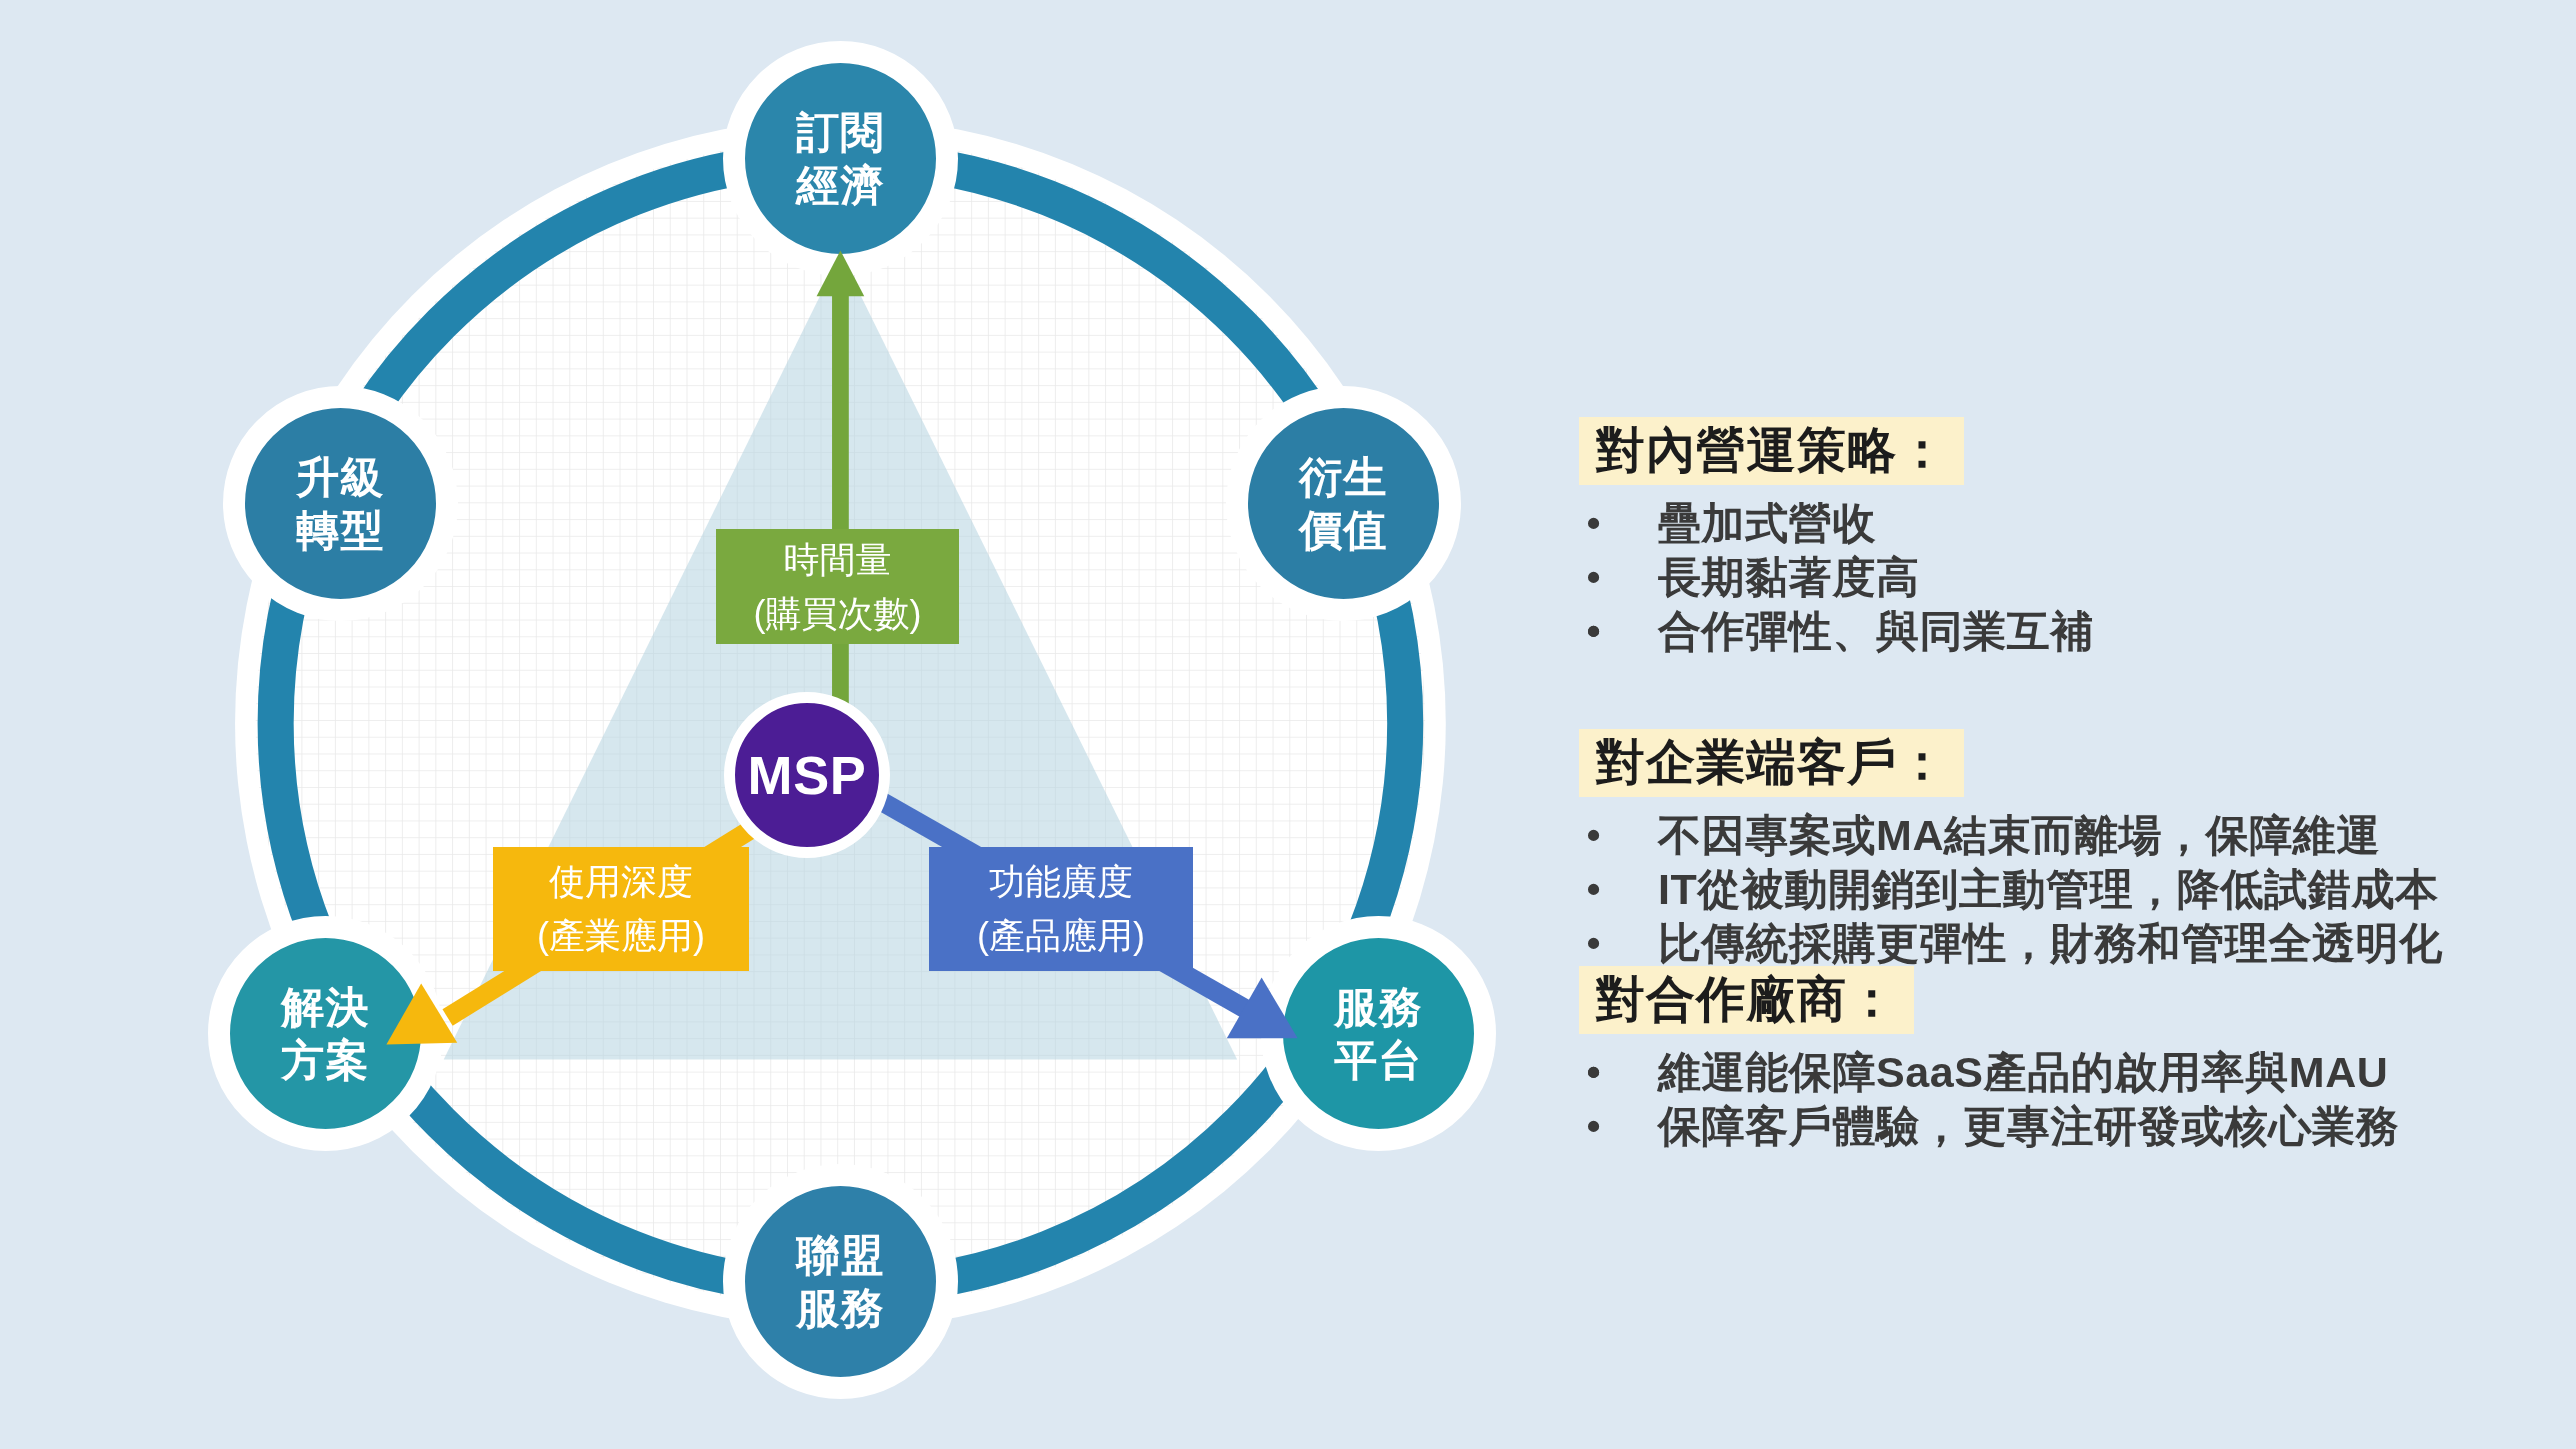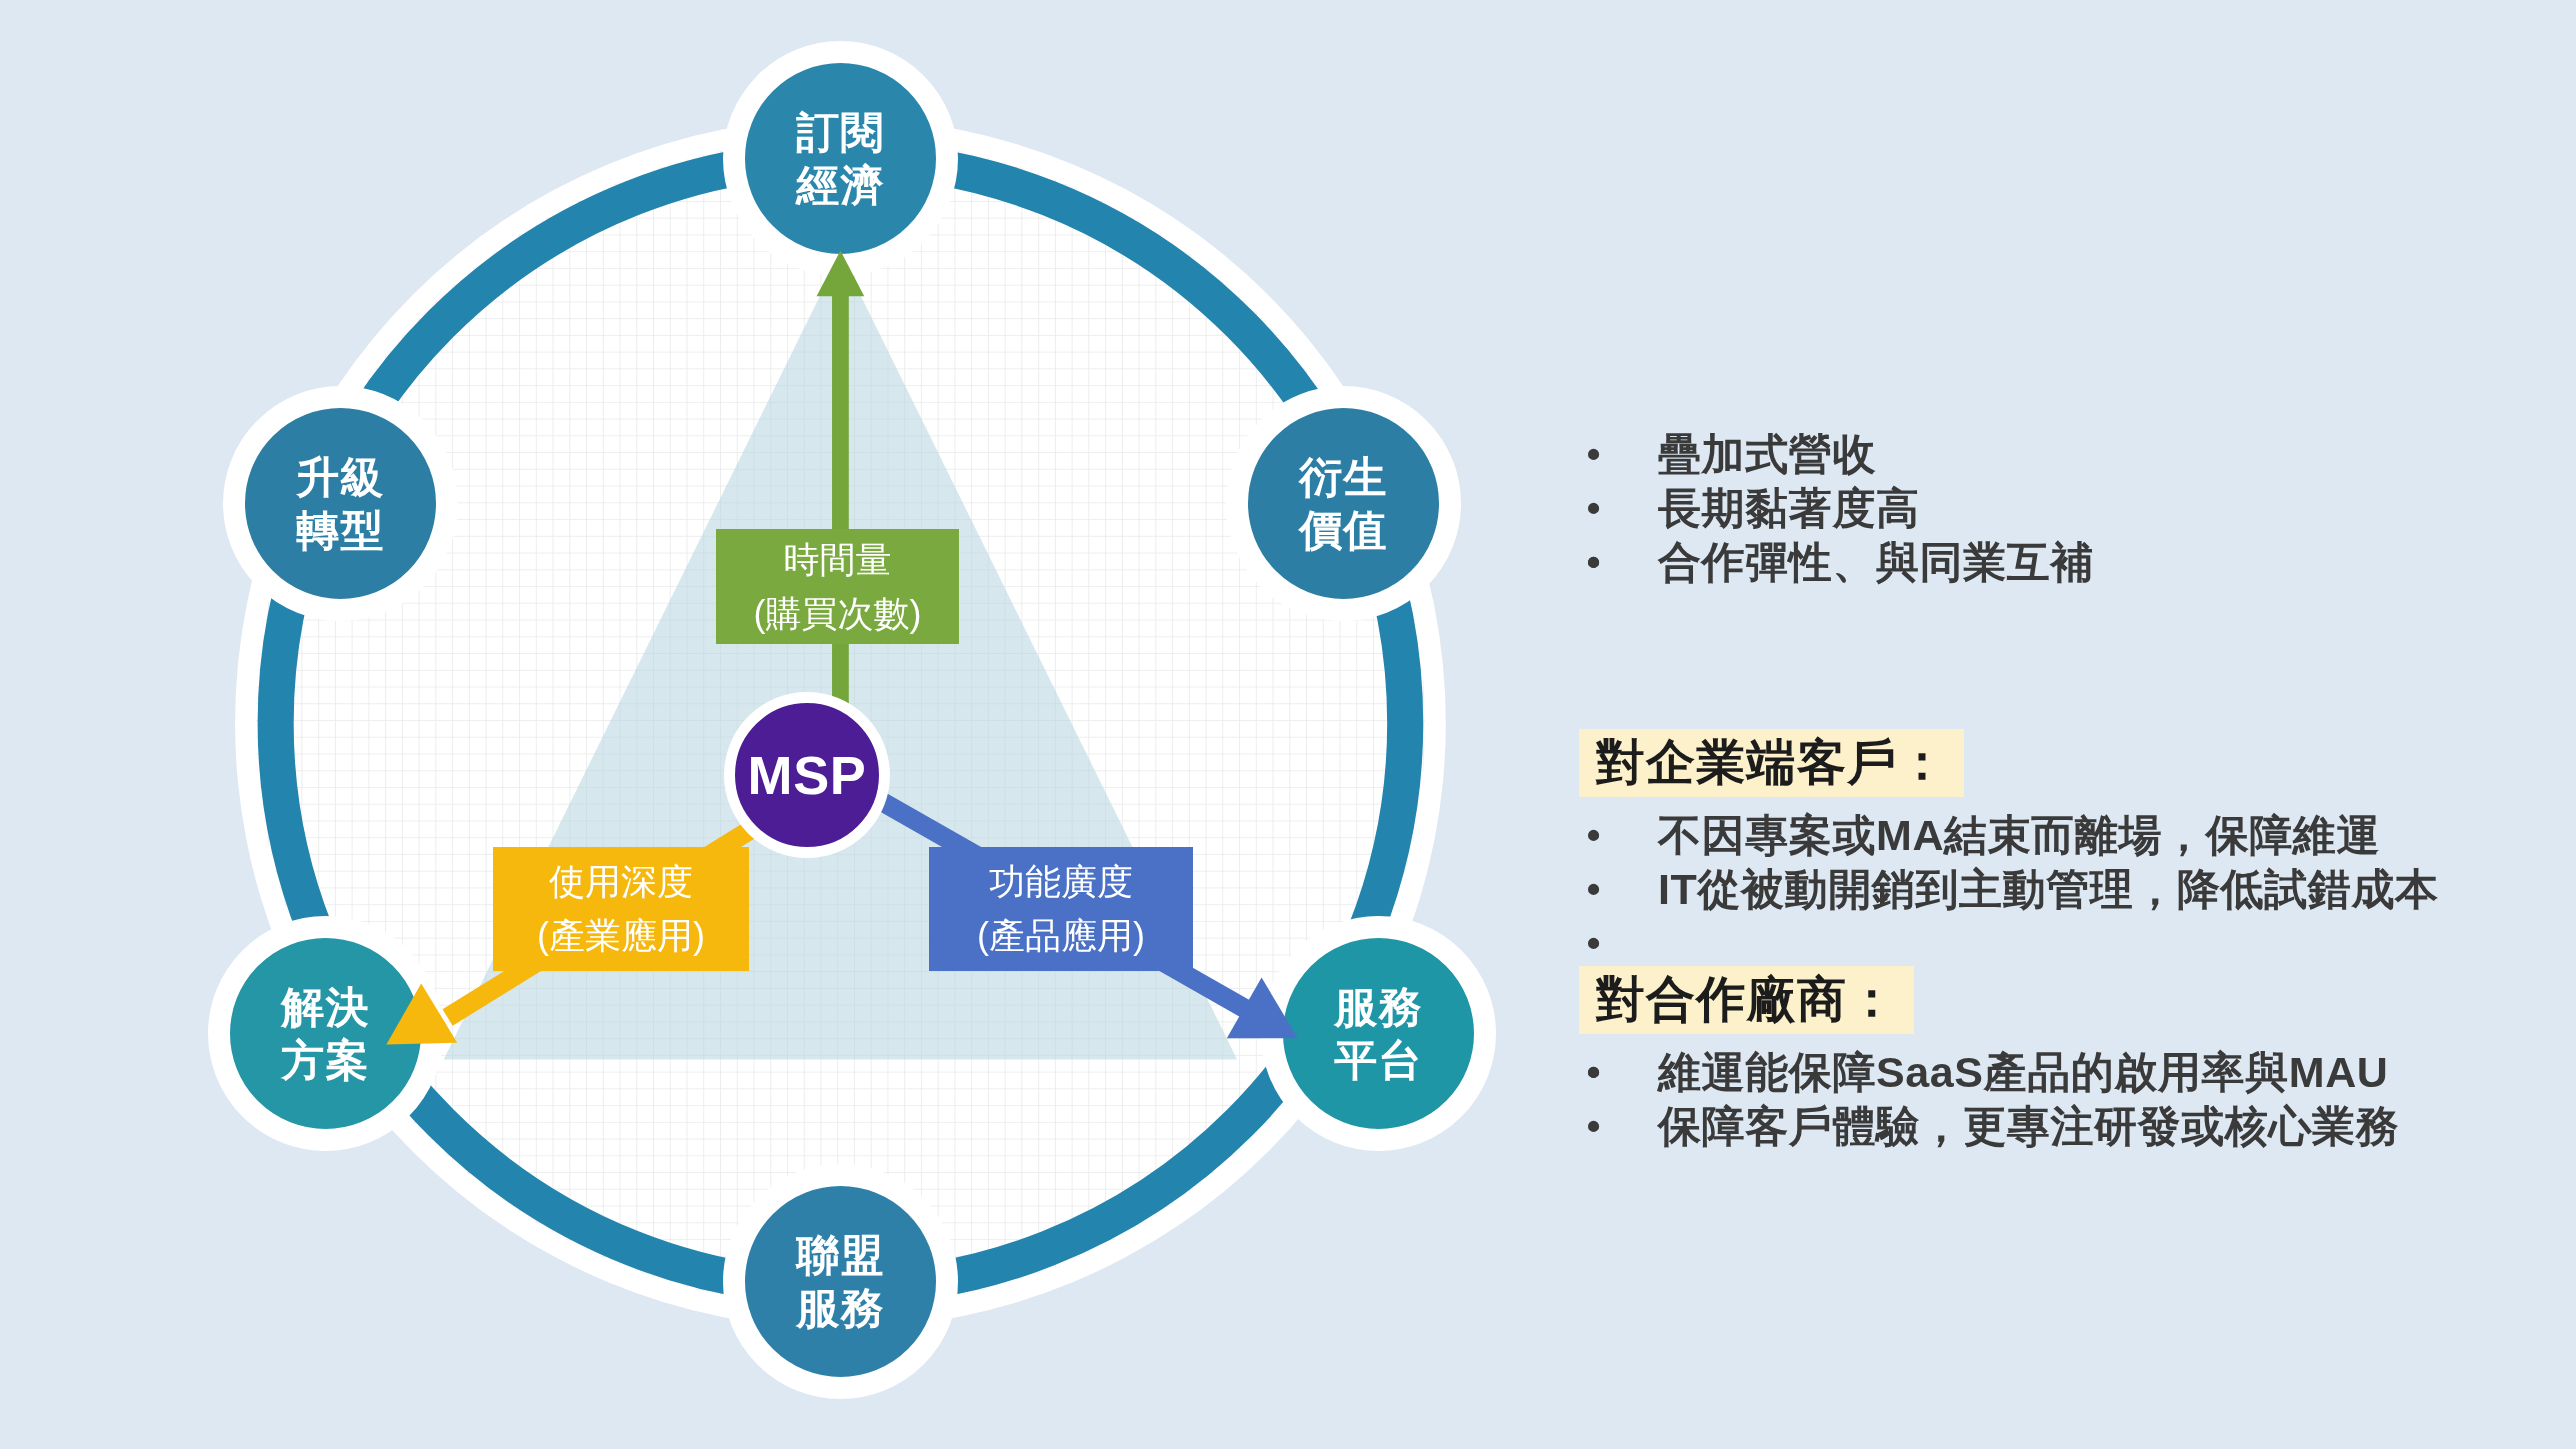--- a/index.html
+++ b/index.html
@@ -105,34 +105,35 @@
   <div class="axis-box axis-depth">
     <span>使用深度
 (產業應用)</span>
   </div>
   <div class="axis-box axis-breadth">
     <span>功能廣度
 (產品應用)</span>
   </div>
 
   <div class="panel-section sec-1">
+    <div class="sec-title">對內營運策略：</div>
     <ul class="sec-list">
       <li><span class="dot">•</span><span>疊加式營收</span></li>
       <li><span class="dot">•</span><span>長期黏著度高</span></li>
       <li><span class="dot">•</span></li>
       <li><span class="dot">•</span><span>合作彈性、與同業互補</span></li>
     </ul>
   </div>
 
   <div class="panel-section sec-2">
     <div class="sec-title">對企業端客戶：</div>
     <ul class="sec-list">
       <li><span class="dot">•</span><span>不因專案或MA結束而離場，保障維運</span></li>
       <li><span class="dot">•</span><span>IT從被動開銷到主動管理，降低試錯成本</span></li>
-      <li><span class="dot">•</span></li>
+      <li><span class="dot">•</span><span>比傳統採購更彈性，財務和管理全透明化</span></li>
     </ul>
   </div>
 
   <div class="panel-section sec-3">
     <div class="sec-title">對合作廠商：</div>
     <ul class="sec-list">
       <li><span class="dot">•</span></li>
       <li><span class="dot">•</span><span>維運能保障SaaS產品的啟用率與MAU</span></li>
       <li><span class="dot">•</span><span>保障客戶體驗，更專注研發或核心業務</span></li>
     </ul>

